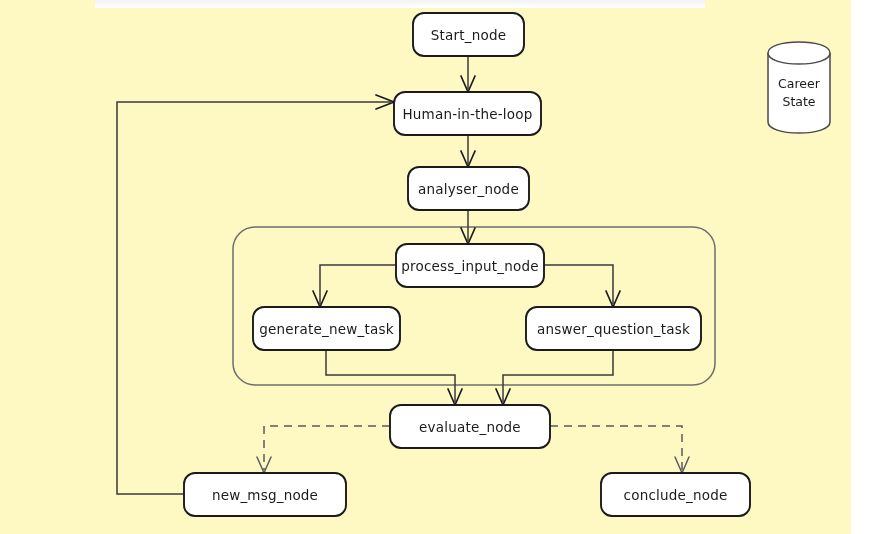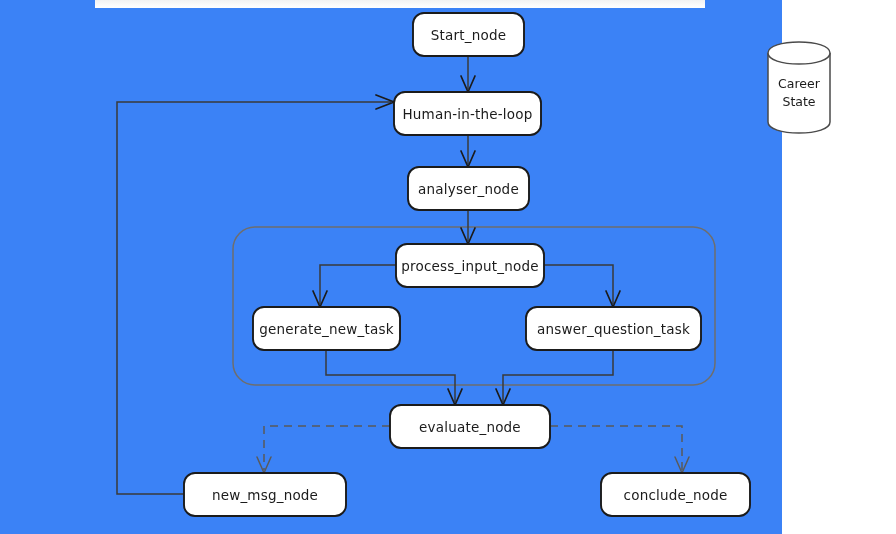--- a/index.html
+++ b/index.html
@@ -9,23 +9,23 @@
     background: #ffffff;
   }
   body {
     width: 896px;
     height: 534px;
     overflow: hidden;
     font-family: "DejaVu Sans", sans-serif;
   }
   #diagram-root {
     position: relative;
-    width: 782px;
+    width: 851px;
     height: 534px;
-    background: #3b82f6;
+    background: #fef9c3;
     text-decoration: underline;
   }
   #top-band {
     position: absolute;
     left: 95px;
     top: 0;
     width: 610px;
     height: 8px;
     background: linear-gradient(180deg, #f2f2f2 0%, #fbfbfb 60%, #ffffff 100%);
     pointer-events: none;

